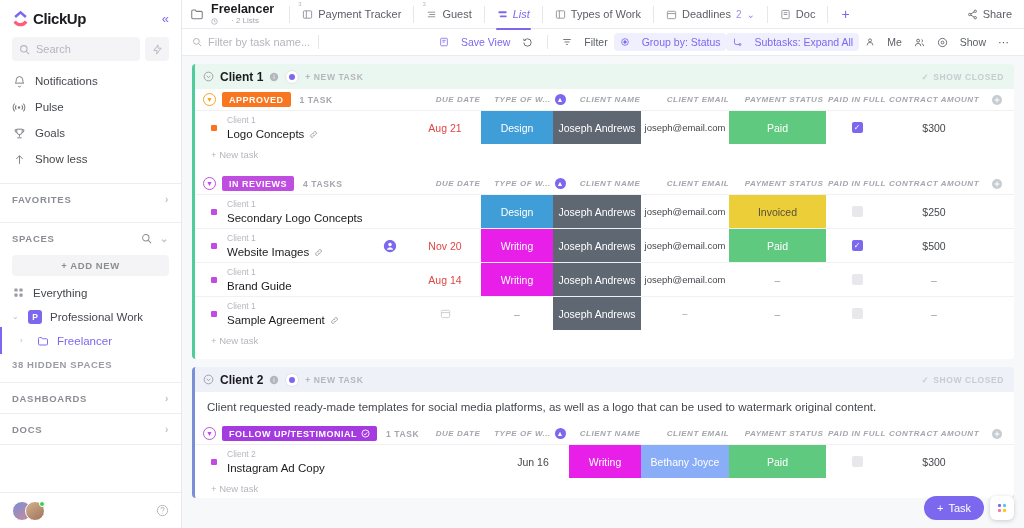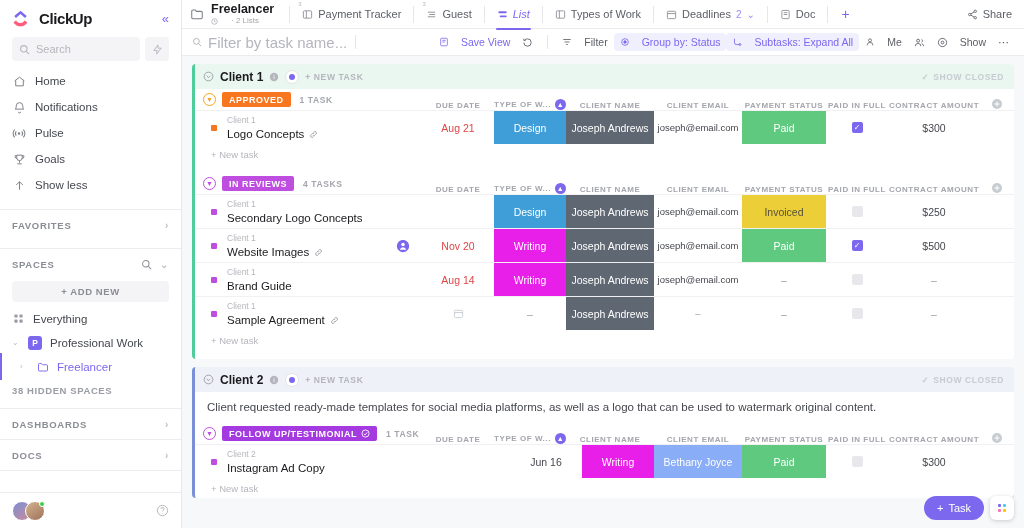--- a/index.html
+++ b/index.html
@@ -13,21 +13,21 @@
   }
   .app { display: flex; width: 1024px; height: 528px; }
 
   
   .sidebar {
     width: 182px; height: 528px; flex: 0 0 182px;
     background: #fff; border-right: 1px solid #e8e8ec;
     display: flex; flex-direction: column; position: relative;
   }
   .sb-top { padding: 10px 12px 4px 12px; display: flex; align-items: center; justify-content: space-between; }
-  .logo-wrap { display: flex; align-items: flex-start; gap: 10px; }
+  .logo-wrap { display: flex; align-items: flex-start; gap: 4px; }
   .logo-mark { width: 17px; height: 17px; position: relative; }
   .logo-text { font-size: 15px; font-weight: bold; letter-spacing: -0.4px; color: #1b1b1f; }
   .collapse { color: #7b68ee; font-size: 13px; cursor: pointer; }
 
   .search-row { display: flex; gap: 5px; padding: 6px 12px 8px 12px; }
   .search-box {
     flex: 1; height: 24px; background: #f4f4f6; border-radius: 4px;
     display: flex; align-items: center; gap: 6px; padding: 0 7px;
     color: #b5b6bd; font-size: 11px;
   }
@@ -118,21 +118,21 @@
   .plus-tab { color: #7b68ee; font-size: 14px; padding: 0 8px; cursor: pointer; }
   .share-btn {
     margin-left: auto; display: flex; align-items: center; gap: 5px;
     font-size: 11px; color: #5b5e66; cursor: pointer; padding-right: 2px;
   }
 
   .toolbar {
     height: 27px; flex: 0 0 27px; display: flex; align-items: center;
     border-bottom: 1px solid #ebebef; padding: 0 8px 0 10px; gap: 0px; background: #fff;
   }
-  .filter-input { display: flex; align-items: center; gap: 6px; color: #b5b6bd; font-size: 15px; }
+  .filter-input { display: flex; align-items: center; gap: 6px; color: #b5b6bd; font-size: 11px; }
   .tb-div { width: 1px; height: 14px; background: #e7e7eb; margin: 0 8px; }
   .tb-right { margin-left: auto; display: flex; align-items: center; gap: 0px; }
   .tb-btn {
     display: flex; align-items: center; gap: 12px; font-size: 10.5px; color: #5b5e66;
     padding: 3px 6px; border-radius: 4px; cursor: pointer; white-space: nowrap;
   }
   .tb-btn.accent { color: #7b68ee; }
   .tb-btn.pill { background: #f0effd; color: #7b68ee; }
   .tb-btn .ic { font-size: 10px; display:flex; }
 
@@ -173,21 +173,21 @@
   .st-caret.purple { border-color: #bf4ee0; color: #bf4ee0; }
   .st-pill {
     height: 15px; padding: 0 7px; border-radius: 2px; display: flex; align-items: center; gap: 4px;
     font-size: 9px; font-weight: bold; letter-spacing: 0.5px; color: #fff; text-transform: uppercase;
   }
   .st-pill.approved { background: #f8761f; }
   .st-pill.inreviews { background: #bf4ee0; }
   .st-pill.followup { background: #a53ae0; }
   .st-count { font-size: 8.5px; font-weight: bold; letter-spacing: 0.6px; color: #a4a6ad; margin-left: 9px; text-transform: uppercase; }
 
-  .col-headers { position: absolute; top: 0; right: 0; height: 21px; display: flex; align-items: flex-end; }
+  .col-headers { position: absolute; top: 0; right: 0; height: 21px; display: flex; align-items: center; font-style: italic; }
   .ch {
     font-size: 8px; font-weight: bold; letter-spacing: 0.55px; color: #a4a6ad;
     text-transform: uppercase; text-align: center; display: flex; align-items: center; justify-content: center; gap: 4px;
   }
   .ch-due { width: 72px; }
   .ch-type { width: 72px; }
   .ch-cname { width: 88px; }
   .ch-cemail { width: 88px; }
   .ch-pstat { width: 84px; }
   .ch-paid { width: 62px; }
@@ -217,21 +217,21 @@
   .c-due.empty { color: #c7ccd1; }
   .c-type { width: 72px; color: #fff; font-size: 10.5px; }
   .c-type.design { background: #3f9ed8; }
   .c-type.writing { background: #e81fe8; }
   .c-type.empty { color: #9a9ca3; background: transparent; }
   .c-cname { width: 88px; color: #fff; font-size: 10.5px; }
   .c-cname.grey { background: #5f6772; }
   .c-cname.blue { background: #8aadf7; }
   .c-cemail { width: 88px; color: #44474d; font-size: 9.5px; }
   .c-cemail.empty { color: #9a9ca3; }
-  .c-pstat { width: 84px; font-size: 10.5px; color: #fff; }
+  .c-pstat { width: 97px; font-size: 10.5px; color: #fff; }
   .c-pstat.paid { background: #5fc97f; }
   .c-pstat.invoiced { background: #ecce38; color: #56513a; }
   .c-pstat.empty { background: transparent; color: #9a9ca3; }
   .c-paid { width: 62px; }
   .cbox { width: 11px; height: 11px; border-radius: 2px; background: #e7e7ec; }
   .cbox.on { background: #7b68ee; color: #fff; display: flex; align-items: center; justify-content: center; font-size: 8px; }
   .c-amount { width: 92px; color: #44474d; font-size: 10.5px; }
   .c-amount.empty { color: #9a9ca3; }
   .c-tail { width: 34px; }
 
@@ -281,29 +281,20 @@
         <span>Search</span>
       </div>
       <div class="bolt-box">
         <svg width="11" height="11" viewBox="0 0 24 24" fill="none" stroke="currentColor" stroke-width="2">
             <polygon points="13,2 4,14 11,14 10,22 20,9 13,9"></polygon>
           </svg>
       </div>
     </div>
 
     <nav class="nav-list">
-      <div class="nav-item">
-        <span class="ni">
-          <svg width="13" height="13" viewBox="0 0 24 24" fill="none" stroke="currentColor" stroke-width="1.8">
-              <path d="M3 11l9-7 9 7"></path>
-              <path d="M5 10v10h14V10"></path>
-            </svg>
-        </span>
-        <span>Home</span>
-      </div>
       <div class="nav-item">
         <span class="ni">
           <svg width="13" height="13" viewBox="0 0 24 24" fill="none" stroke="currentColor" stroke-width="1.8">
               <path d="M6 9a6 6 0 0112 0c0 5 2 6 2 6H4s2-1 2-6z"></path>
               <path d="M10 20a2 2 0 004 0"></path>
             </svg>
         </span>
         <span>Notifications</span>
       </div>
       <div class="nav-item">

